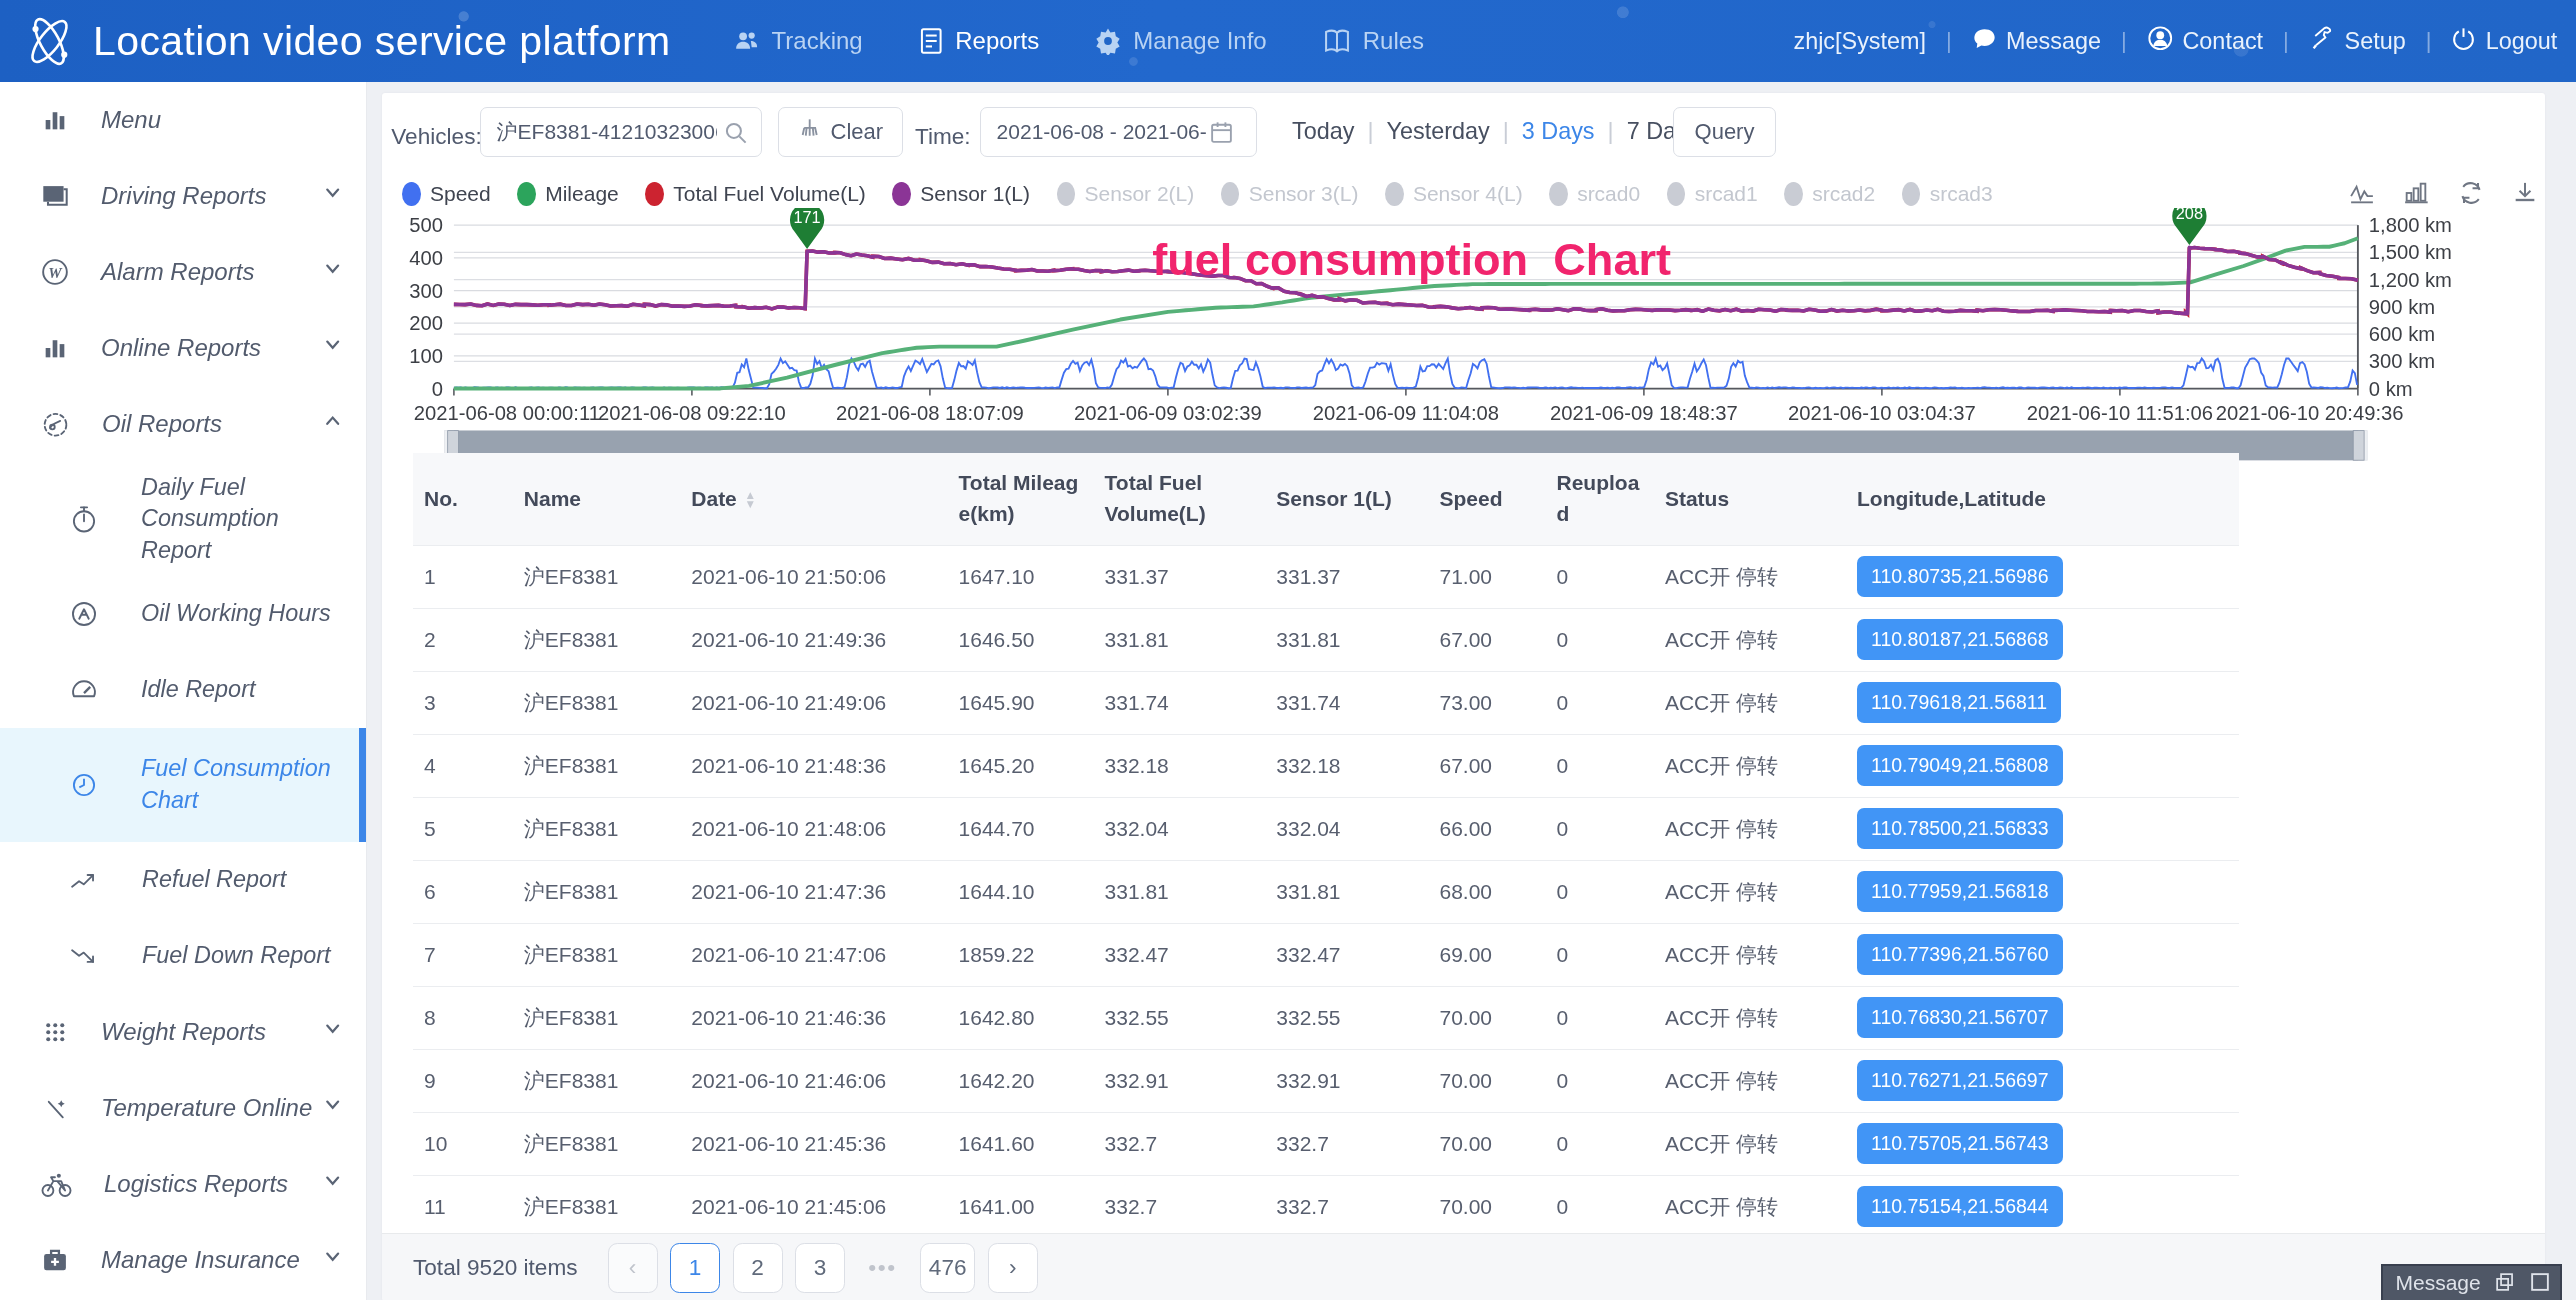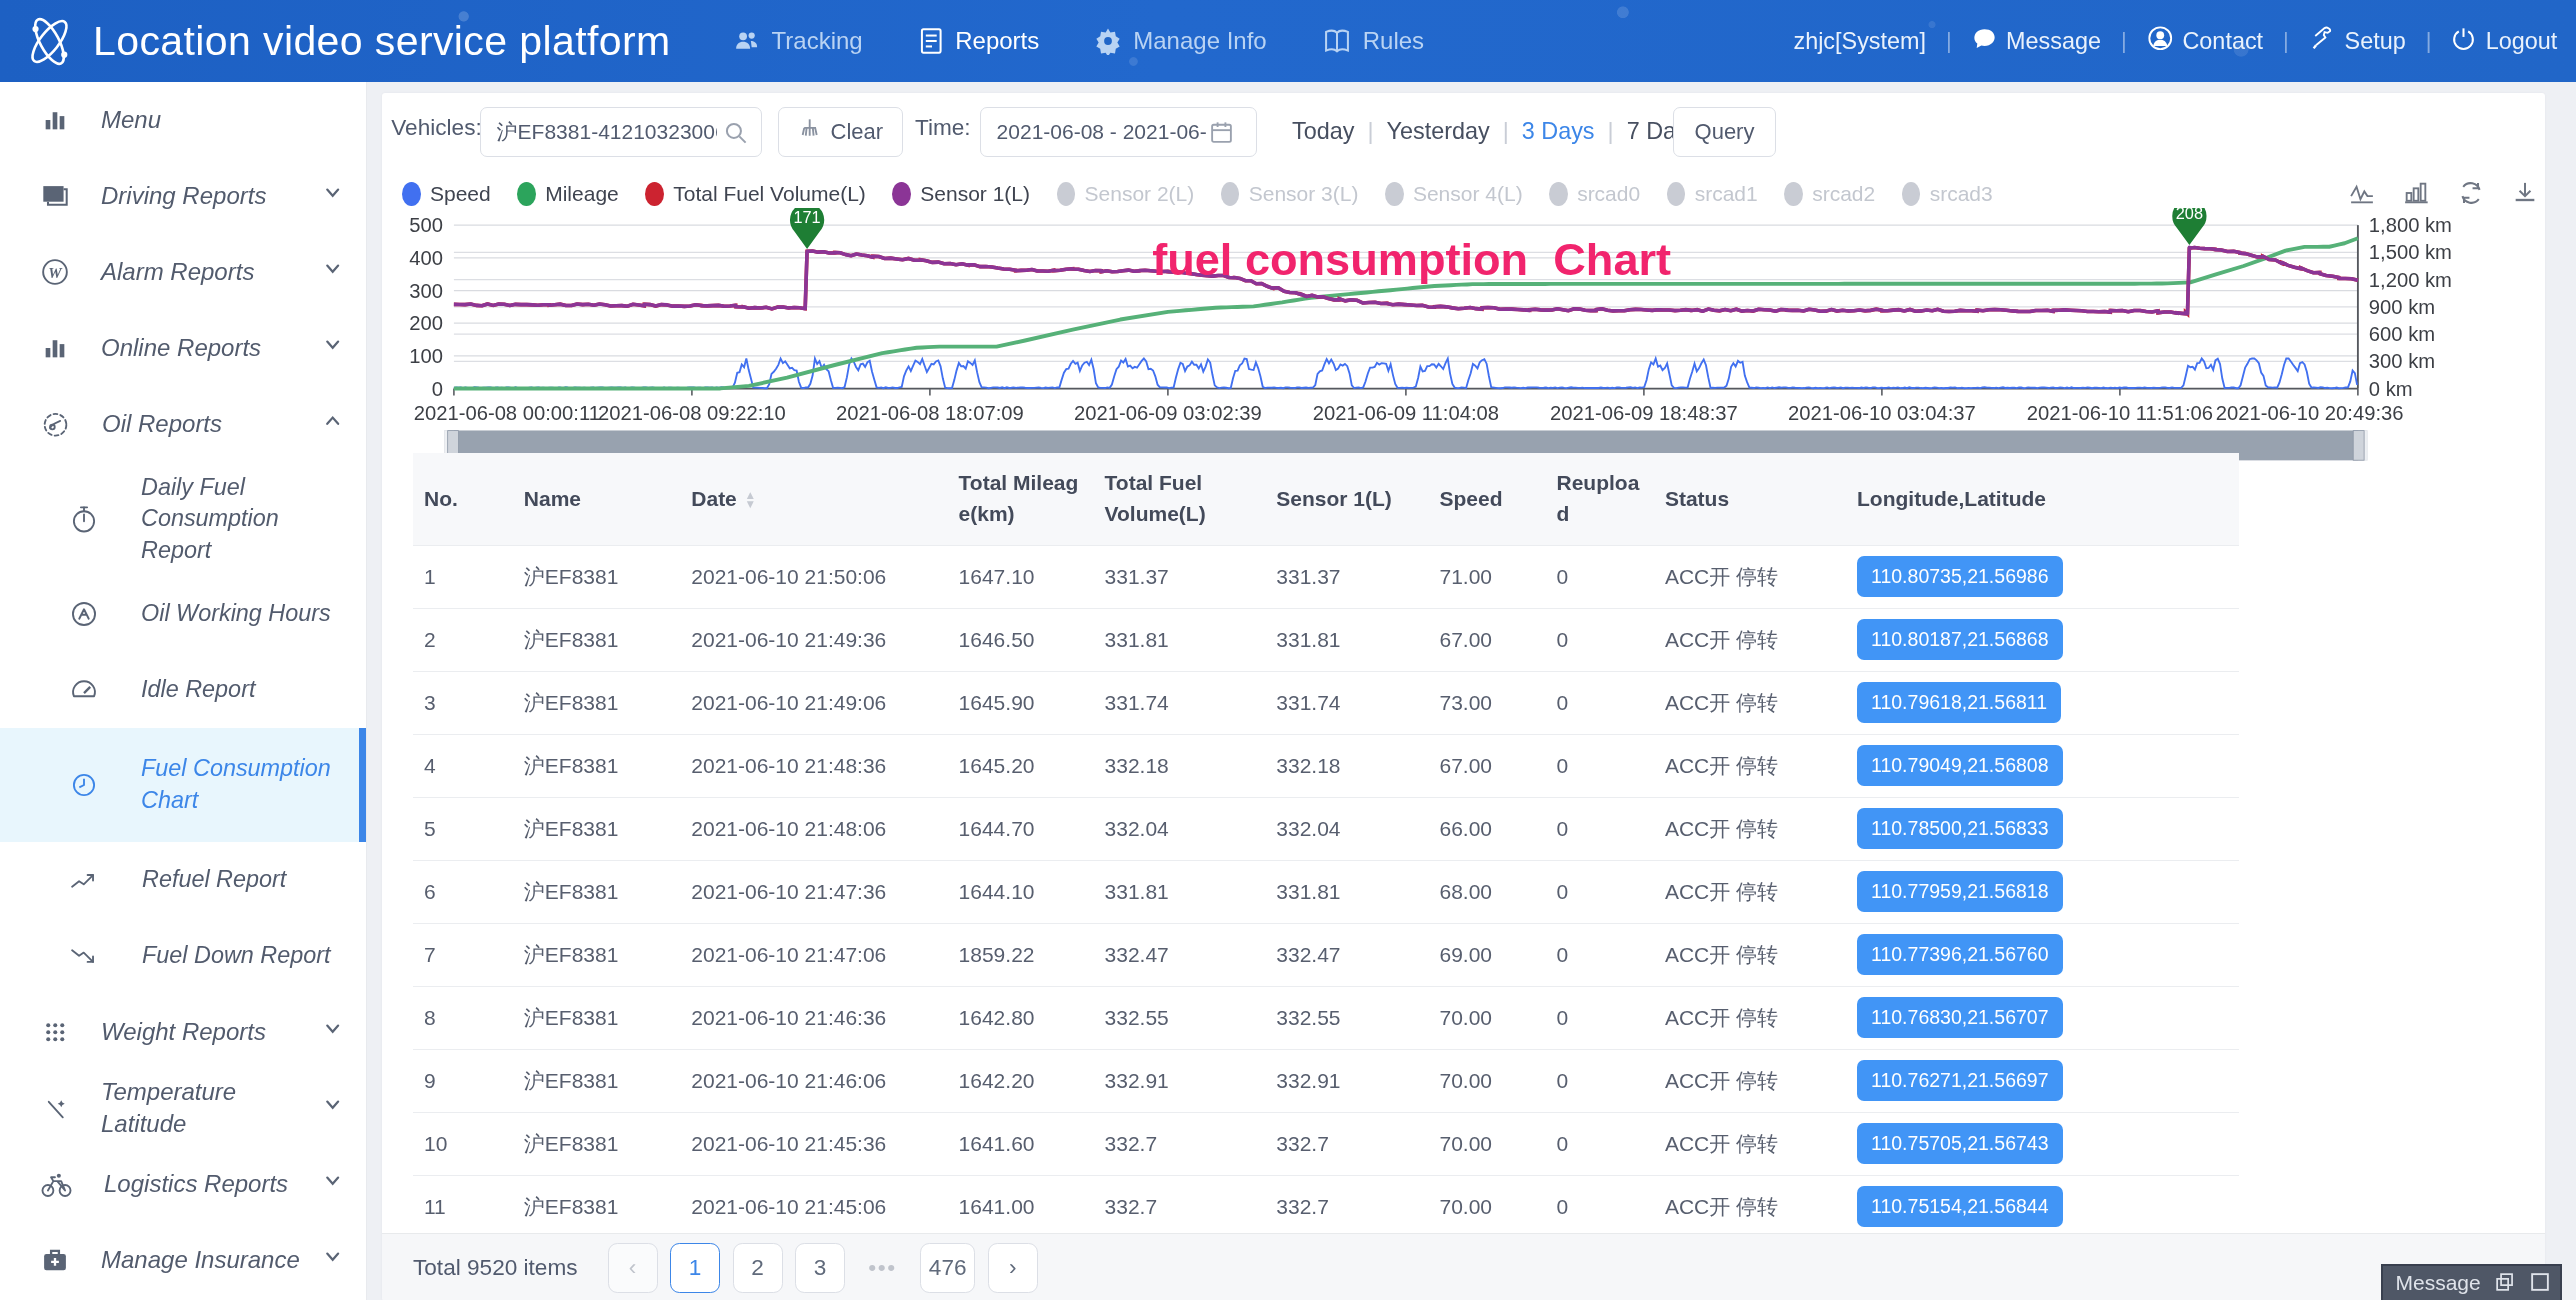--- a/index.html
+++ b/index.html
@@ -45,21 +45,21 @@
   .side-item.active{background:#e8f6fd;color:#3c86e8;}
   .side-item.active::after{content:"";position:absolute;right:0;top:0;bottom:0;width:7px;background:#3c86e8;}
   .side-item.active .icon svg *{stroke:#3c86e8;}
   .side-item .icon{flex:0 0 30px;display:flex;align-items:center;justify-content:center;}
   .side-item.tall .wraplbl{white-space:normal;}
   
   .card{position:absolute;left:382px;top:93px;width:2163px;height:1207px;background:#fff;border-radius:3.1px;
     box-shadow:0 0.8px 2.3px rgba(30,40,60,.06);}
   
   .filters{position:absolute;left:0;top:14px;width:2163px;height:55px;}
-  .f-label{position:absolute;font-size:22.6px;color:#515a6e;top:8px;}
+  .f-label{position:absolute;font-size:22.6px;color:#515a6e;top:17px;}
   .inp{position:absolute;height:50px;box-sizing:border-box;border:1.6px solid #dcdfe6;border-radius:7px;background:#fff;
     font-size:21px;color:#515a6e;font-family:"Liberation Sans",sans-serif;padding:0 44px 0 15.6px;}
   .inp-icon{position:absolute;top:12.5px;}
   .btn{position:absolute;height:50px;box-sizing:border-box;border:1.6px solid #dcdfe6;border-radius:7px;background:#fff;
     font-size:22px;color:#515a6e;display:flex;align-items:center;justify-content:center;gap:9.3px;cursor:pointer;}
   .quick{position:absolute;top:11px;display:flex;align-items:center;gap:13px;font-size:23.4px;color:#474f60;}
   .quick .qdiv{color:#c9cdd6;font-size:23.4px;}
   .quick .q{cursor:pointer;white-space:nowrap;}
   .quick .q.active{color:#3c86e8;}
   
@@ -327,21 +327,21 @@
           <polyline points="8,11 15,19 22,11"></polyline>
         </svg></span>
     </div>
     <div class="side-item">
       <span class="icon">
         <svg width="28" height="28" viewBox="0 0 36 36">
           <line x1="10" y1="10" x2="28" y2="30" stroke="#5a6475" stroke-width="2.4" fill="none" stroke-linecap="round" stroke-linejoin="round"></line>
           <path d="M8 3v6M5 6h6M26 8l1.5 3 3 1.5-3 1.5-1.5 3-1.5-3-3-1.5 3-1.5z" fill="#5a6475"></path>
         </svg>
       </span>
-      <span class="lbl">Temperature Latitude</span>
+      <span class="lbl">Temperature Online</span>
       <span class="chev"><svg width="23.4" height="23.4" viewBox="0 0 30 30" fill="none" stroke="#5a6475" stroke-width="2.8" stroke-linecap="round">
           <polyline points="8,11 15,19 22,11"></polyline>
         </svg></span>
     </div>
     <div class="side-item">
       <span class="icon">
         <svg width="33" height="26.5" viewBox="0 0 42 34">
           <circle cx="10" cy="25" r="7" stroke="#5a6475" stroke-width="2.4" fill="none" stroke-linecap="round" stroke-linejoin="round"></circle>
           <circle cx="32" cy="25" r="7" stroke="#5a6475" stroke-width="2.4" fill="none" stroke-linecap="round" stroke-linejoin="round"></circle>
           <path d="M10 25l7-12h10l5 12M17 13l-3-5h5M22 13l10 12" stroke="#5a6475" stroke-width="2.4" fill="none" stroke-linecap="round" stroke-linejoin="round"></path>

